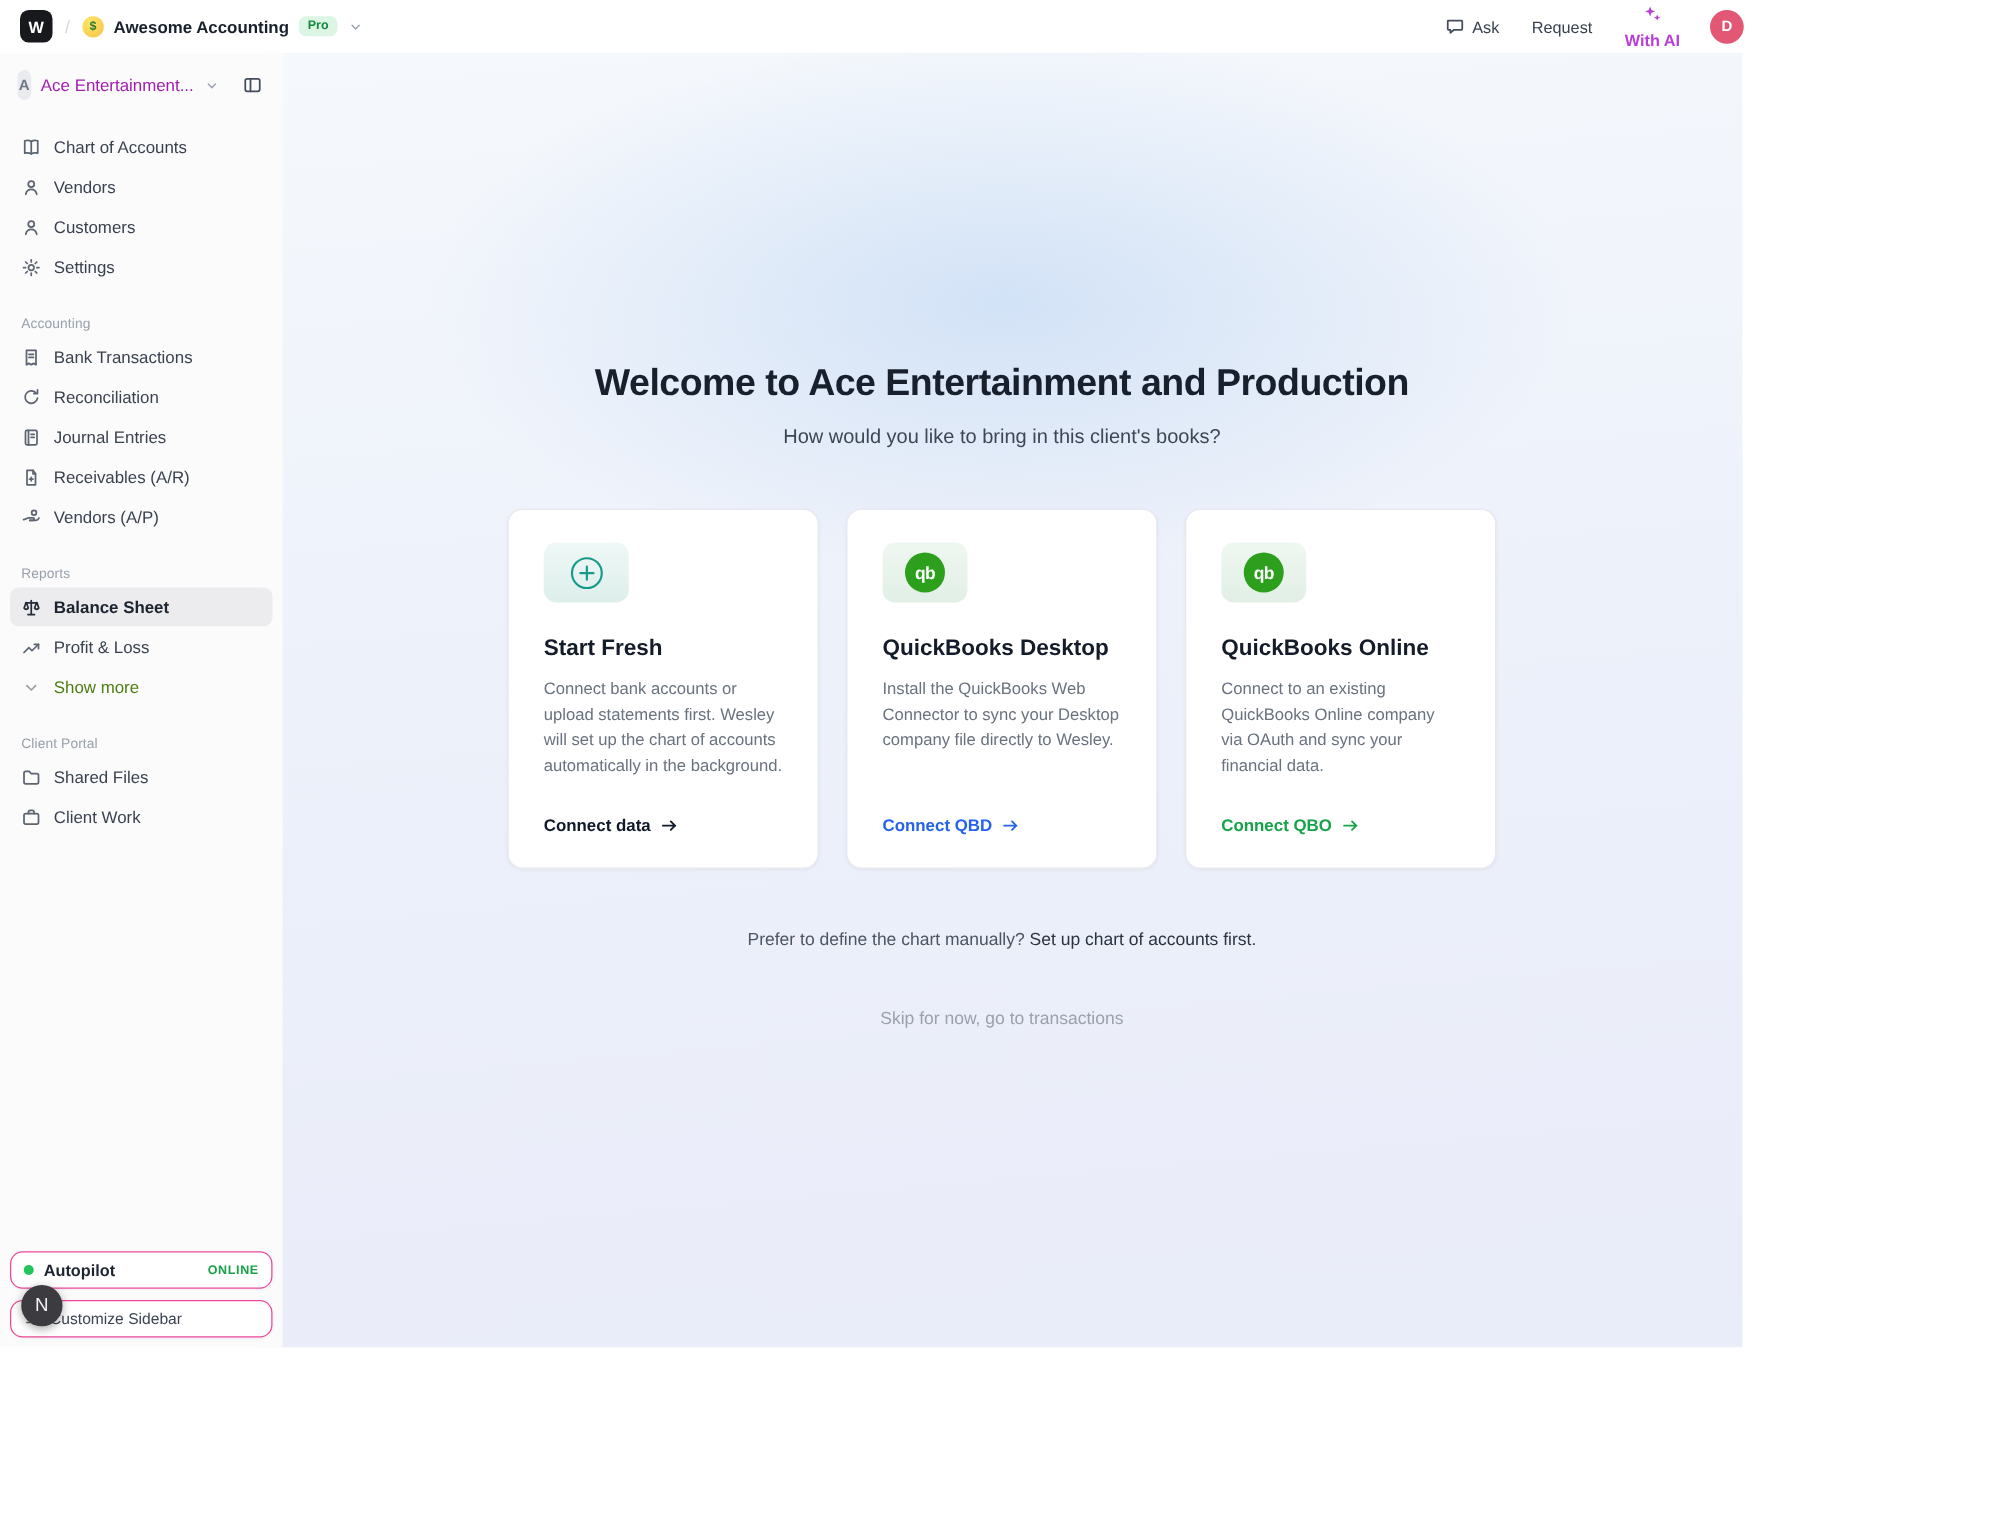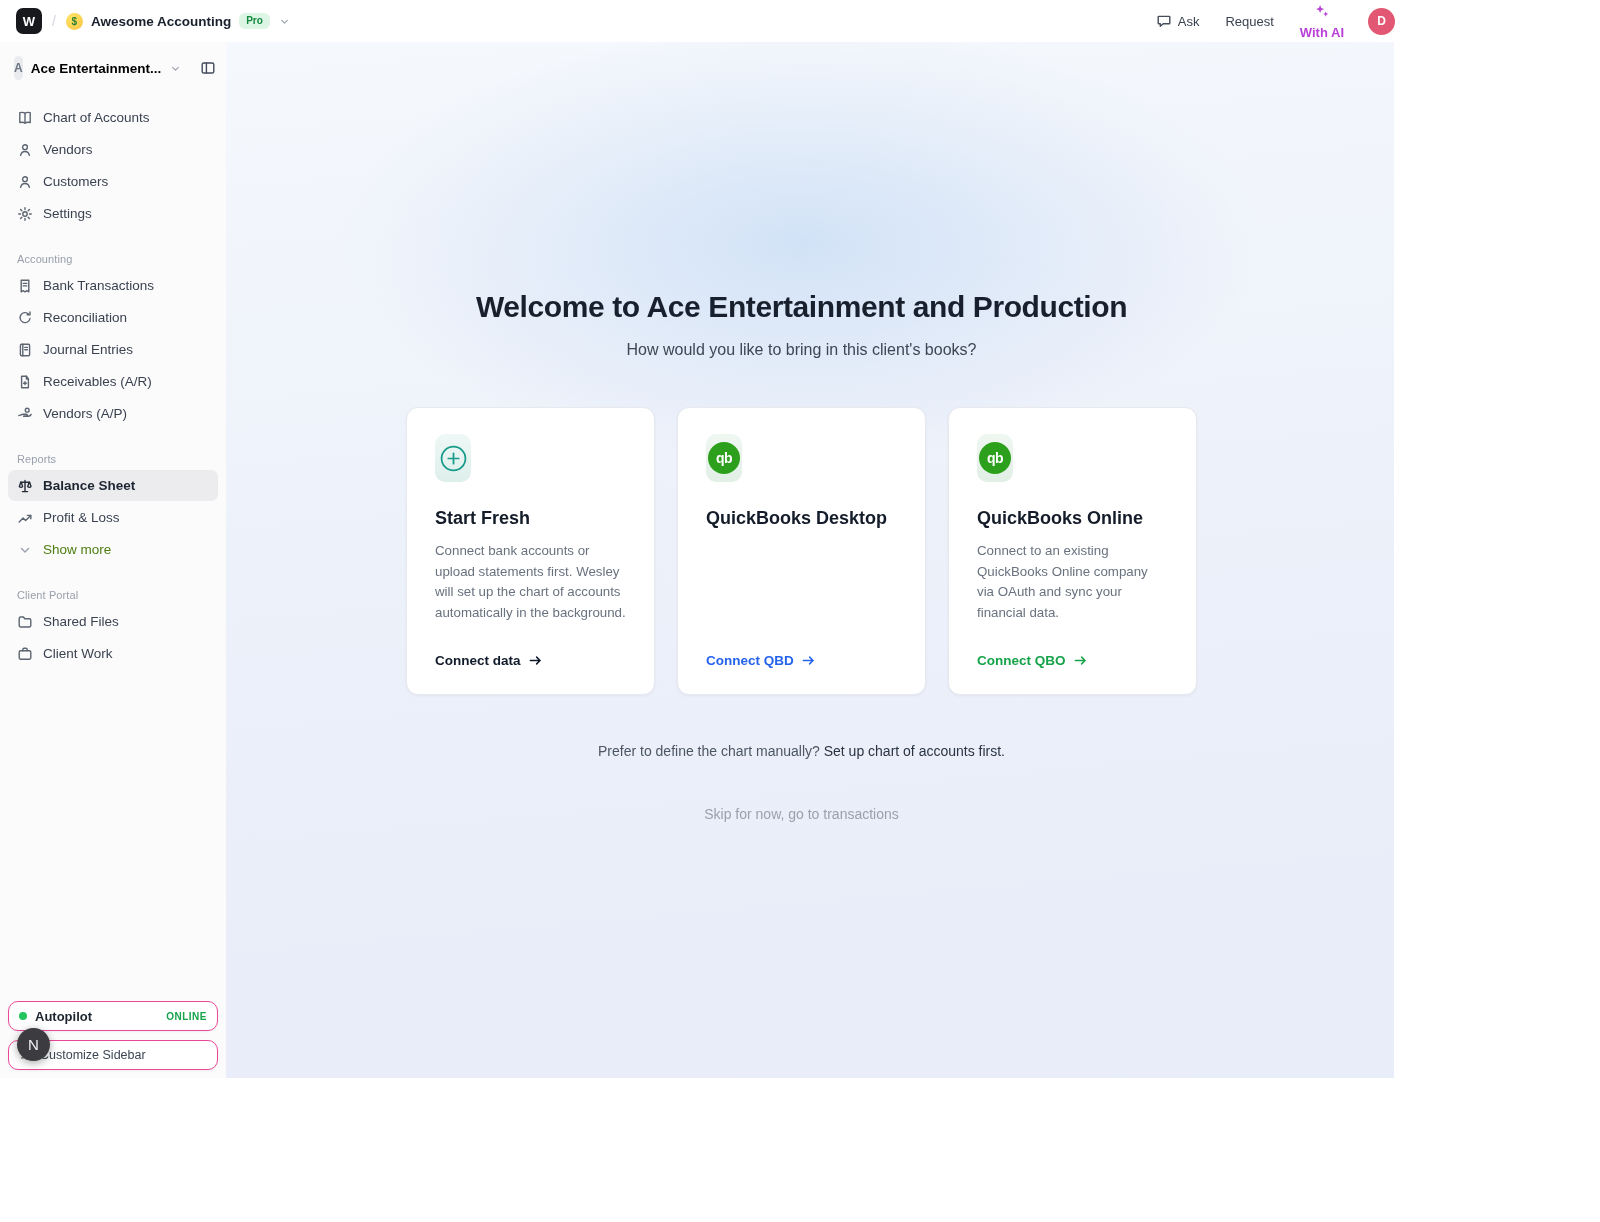--- a/index.html
+++ b/index.html
@@ -51,21 +51,21 @@
   
   .sidebar {
     position:absolute; top:42px; left:0; width:226px; height:1036px;
     background:#fbfbfc; z-index:2;
   }
   .client-row { display:flex; align-items:center; gap:8px; padding:14px 14px 8px 14px; }
   .client-avatar {
     width:24px; height:24px; border-radius:6px; background:#e9ebef; color:#6d7683;
     font-size:12px; font-weight:700; display:flex; align-items:center; justify-content:center;
   }
-  .client-name { font-size:13.5px; font-weight:700; color:#000000; white-space:nowrap; }
+  .client-name { font-size:13.5px; font-weight:400; color:#a21caf; white-space:nowrap; }
   .spacer { flex:1; }
   .icon-btn { background:none; border:none; padding:2px; cursor:pointer; display:flex; }
 
   .nav { margin-top:14px; }
   .nav-item {
     height:31px; margin:1px 8px; padding:0 9px; border-radius:7px;
     display:flex; align-items:center; gap:10px;
     font-size:13.5px; color:#3a4250; cursor:pointer;
   }
   .nav-item.selected { background:#ececef; color:#1d2531; font-weight:600; }
@@ -109,21 +109,21 @@
   .welcome-subtitle { margin:17px 0 0; font-size:16px; color:#3d4document; color:#3d4654; }
 
   .cards { display:flex; gap:22px; margin-top:48px; }
   .card {
     width:249px; height:288px; background:#fff;
     border:1px solid #e7e9ee; border-radius:12px;
     box-shadow:0 1px 3px rgba(16,24,40,.05);
     padding:26px 28px; display:flex; flex-direction:column; cursor:pointer;
   }
   .card-icon {
-    width:36px; height:48px; border-radius:10px;
+    width:68px; height:48px; border-radius:10px;
     display:flex; align-items:center; justify-content:center;
   }
   .card-icon.teal { background:linear-gradient(180deg,#eff8f6,#ddefeb); }
   .card-icon.qbbg { background:linear-gradient(180deg,#eff7f1,#e1efe6); }
   .qb-circle {
     width:32px; height:32px; border-radius:50%; background:#2CA01C; color:#fff;
     font-size:14px; font-weight:700; letter-spacing:-.5px;
     display:flex; align-items:center; justify-content:center;
   }
   .card-title { margin:26px 0 0; font-size:18px; font-weight:700; color:#141c2a; }
@@ -345,20 +345,21 @@
               <path d="M2.5 8h10.5M9.2 4.4 12.8 8l-3.6 3.6"></path>
             </svg>
         </div>
       </div>
 
       <div class="card">
         <div class="card-icon qbbg">
           <span class="qb-circle">qb</span>
         </div>
         <h3 class="card-title">QuickBooks Desktop</h3>
+        <p class="card-desc">Install the QuickBooks Web Connector to sync your Desktop company file directly to Wesley.</p>
         <div class="cta" style="color: rgb(37, 99, 235);">
           <span>Connect QBD</span>
           <svg class="cta-arrow" viewBox="0 0 16 16">
               <path d="M2.5 8h10.5M9.2 4.4 12.8 8l-3.6 3.6"></path>
             </svg>
         </div>
       </div>
 
       <div class="card">
         <div class="card-icon qbbg">

